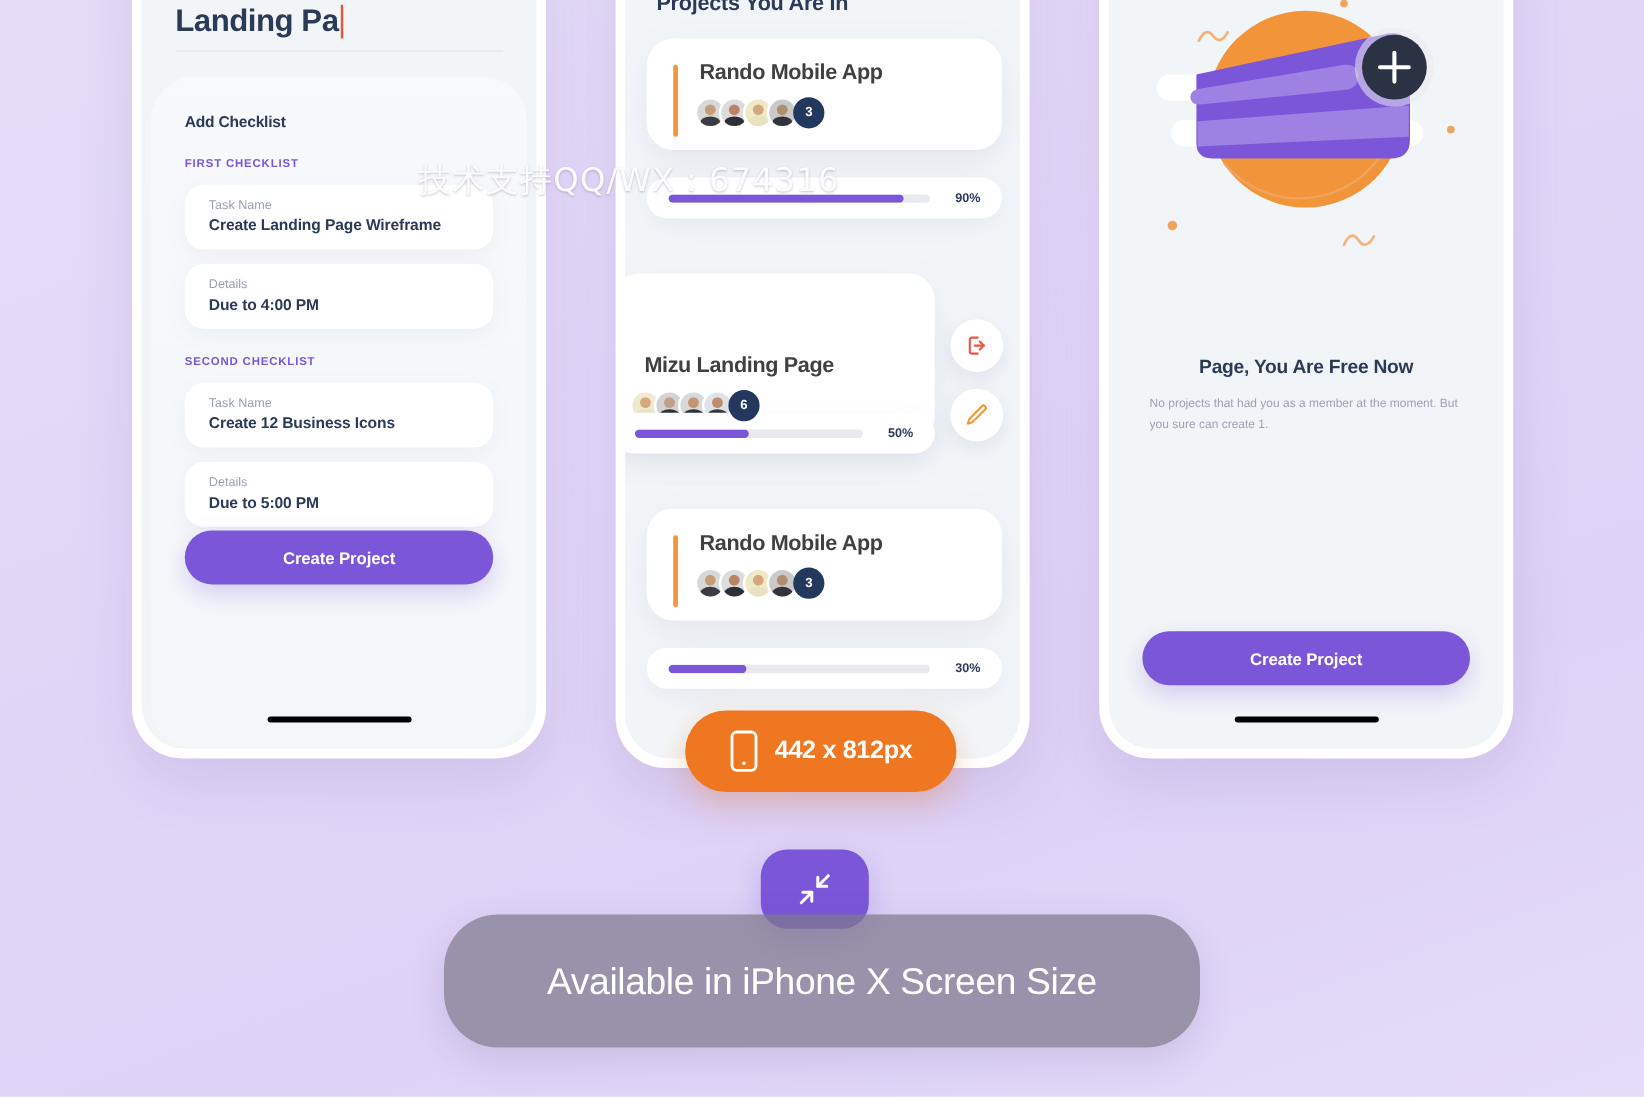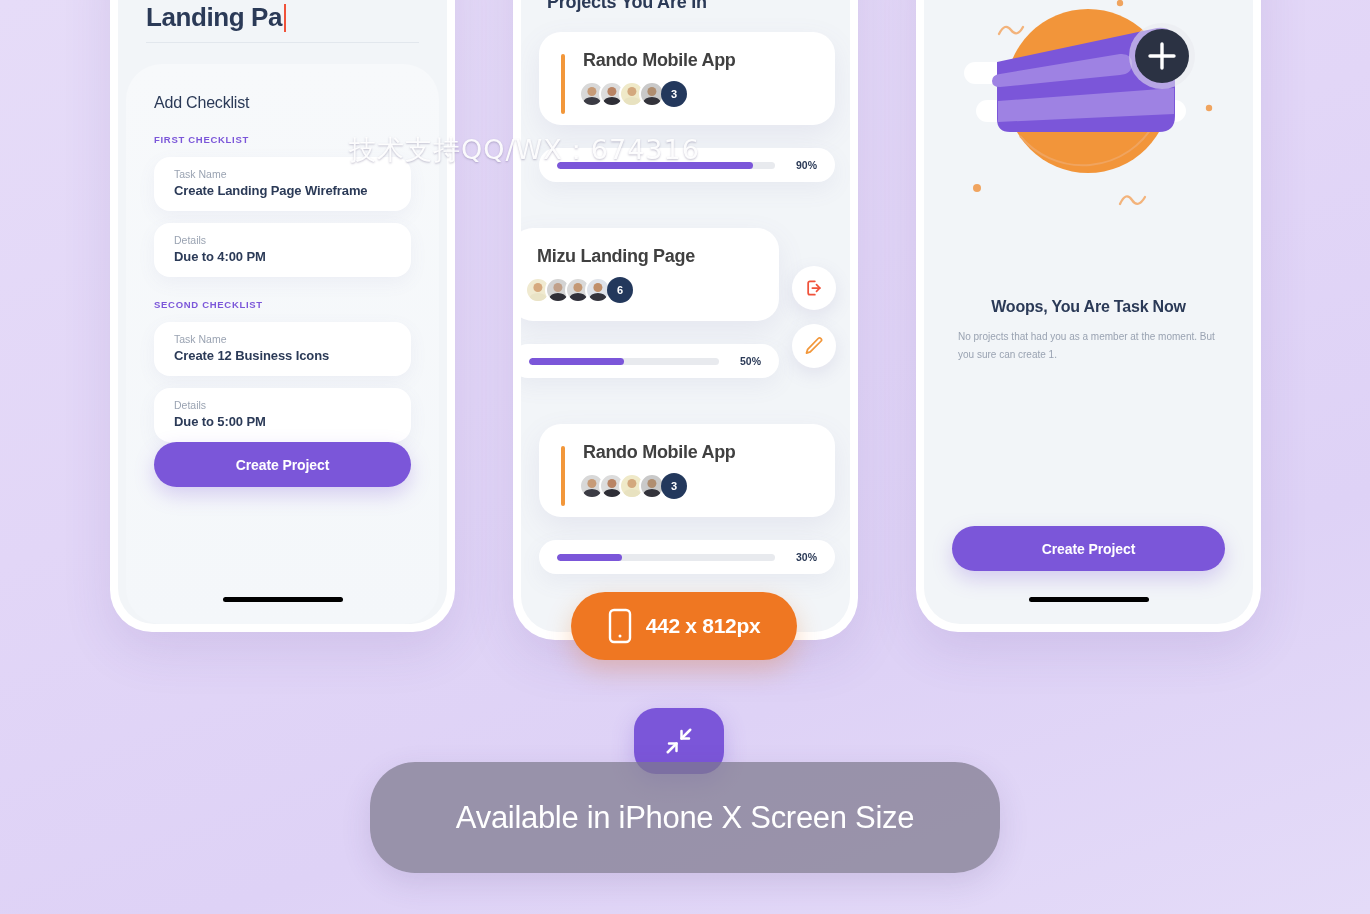--- a/index.html
+++ b/index.html
@@ -74,22 +74,22 @@
   }
 
   .checklist-card {
     position: absolute;
     left: 8px; right: 8px; top: 148px; bottom: 0;
     background: linear-gradient(180deg,#f7f9fb 0%, #f4f7fa 100%);
     border-radius: 36px 36px 36px 36px;
     padding: 30px 28px 0 28px;
   }
   .checklist-head {
-    font-size: 16px;
-    font-weight: 400;
+    font-size: 13px;
+    font-weight: 700;
     color: #2b3a57;
     letter-spacing: -0.2px;
   }
   .section-label {
     margin-top: 22px;
     font-size: 9.5px;
     font-weight: 700;
     letter-spacing: 0.7px;
     color: #7b56d9;
   }
@@ -158,21 +158,21 @@
     background: #f2973a;
     border-radius: 3px;
   }
   .proj-name {
     font-size: 18px;
     font-weight: 700;
     color: #404040;
     letter-spacing: -0.3px;
     padding-left: 44px;
   }
-  .proj-card.swiped .proj-name { padding-left: 26px; }
+  .proj-card.swiped .proj-name { padding-left: 26px; margin-top: 48px; }
 
   .avatars {
     display: flex;
     align-items: center;
     margin-top: 10px;
     padding-left: 40px;
     padding-bottom: 18px;
   }
   .proj-card.swiped .avatars { padding-left: 14px; }
   .avatar {
@@ -544,21 +544,21 @@
           <path d="M73 86 L233 52 q18 -2 18 16 L251 140 q0 16 -16 16 L86 156 q-13 0 -13 -13 Z" fill="#7b56d9"></path>
           <path d="M76 98 L196 78 q12 -1 12 10 q0 10 -12 11 L76 111 q-8 0 -8 -6 q0 -6 8 -7 Z" fill="#9e82e3"></path>
           <path d="M74 125 L250 112 L250 138 L74 146 Z" fill="#9e82e3"></path>
 
           <circle cx="238" cy="80" r="33" fill="#e9e9ef" opacity="0.55"></circle>
           <circle cx="238" cy="80" r="27" fill="#2b3243"></circle>
           <path d="M238 68 L238 92 M226 80 L250 80" stroke="#ffffff" stroke-width="3.4" stroke-linecap="round"></path>
         </svg>
       </div>
 
-      <div class="empty-title">Woops, You Are Task Now</div>
+      <div class="empty-title">Page, You Are Free Now</div>
       <div class="empty-desc">No projects that had you as a member at the moment. But you sure can create 1.</div>
 
       <button class="btn-primary" id="rp-create">Create Project</button>
     </div>
     <div class="home-indicator"></div>
   </div>
 </div>
 
 <div class="size-badge">
   <svg width="24" height="36" viewBox="0 0 24 36">

